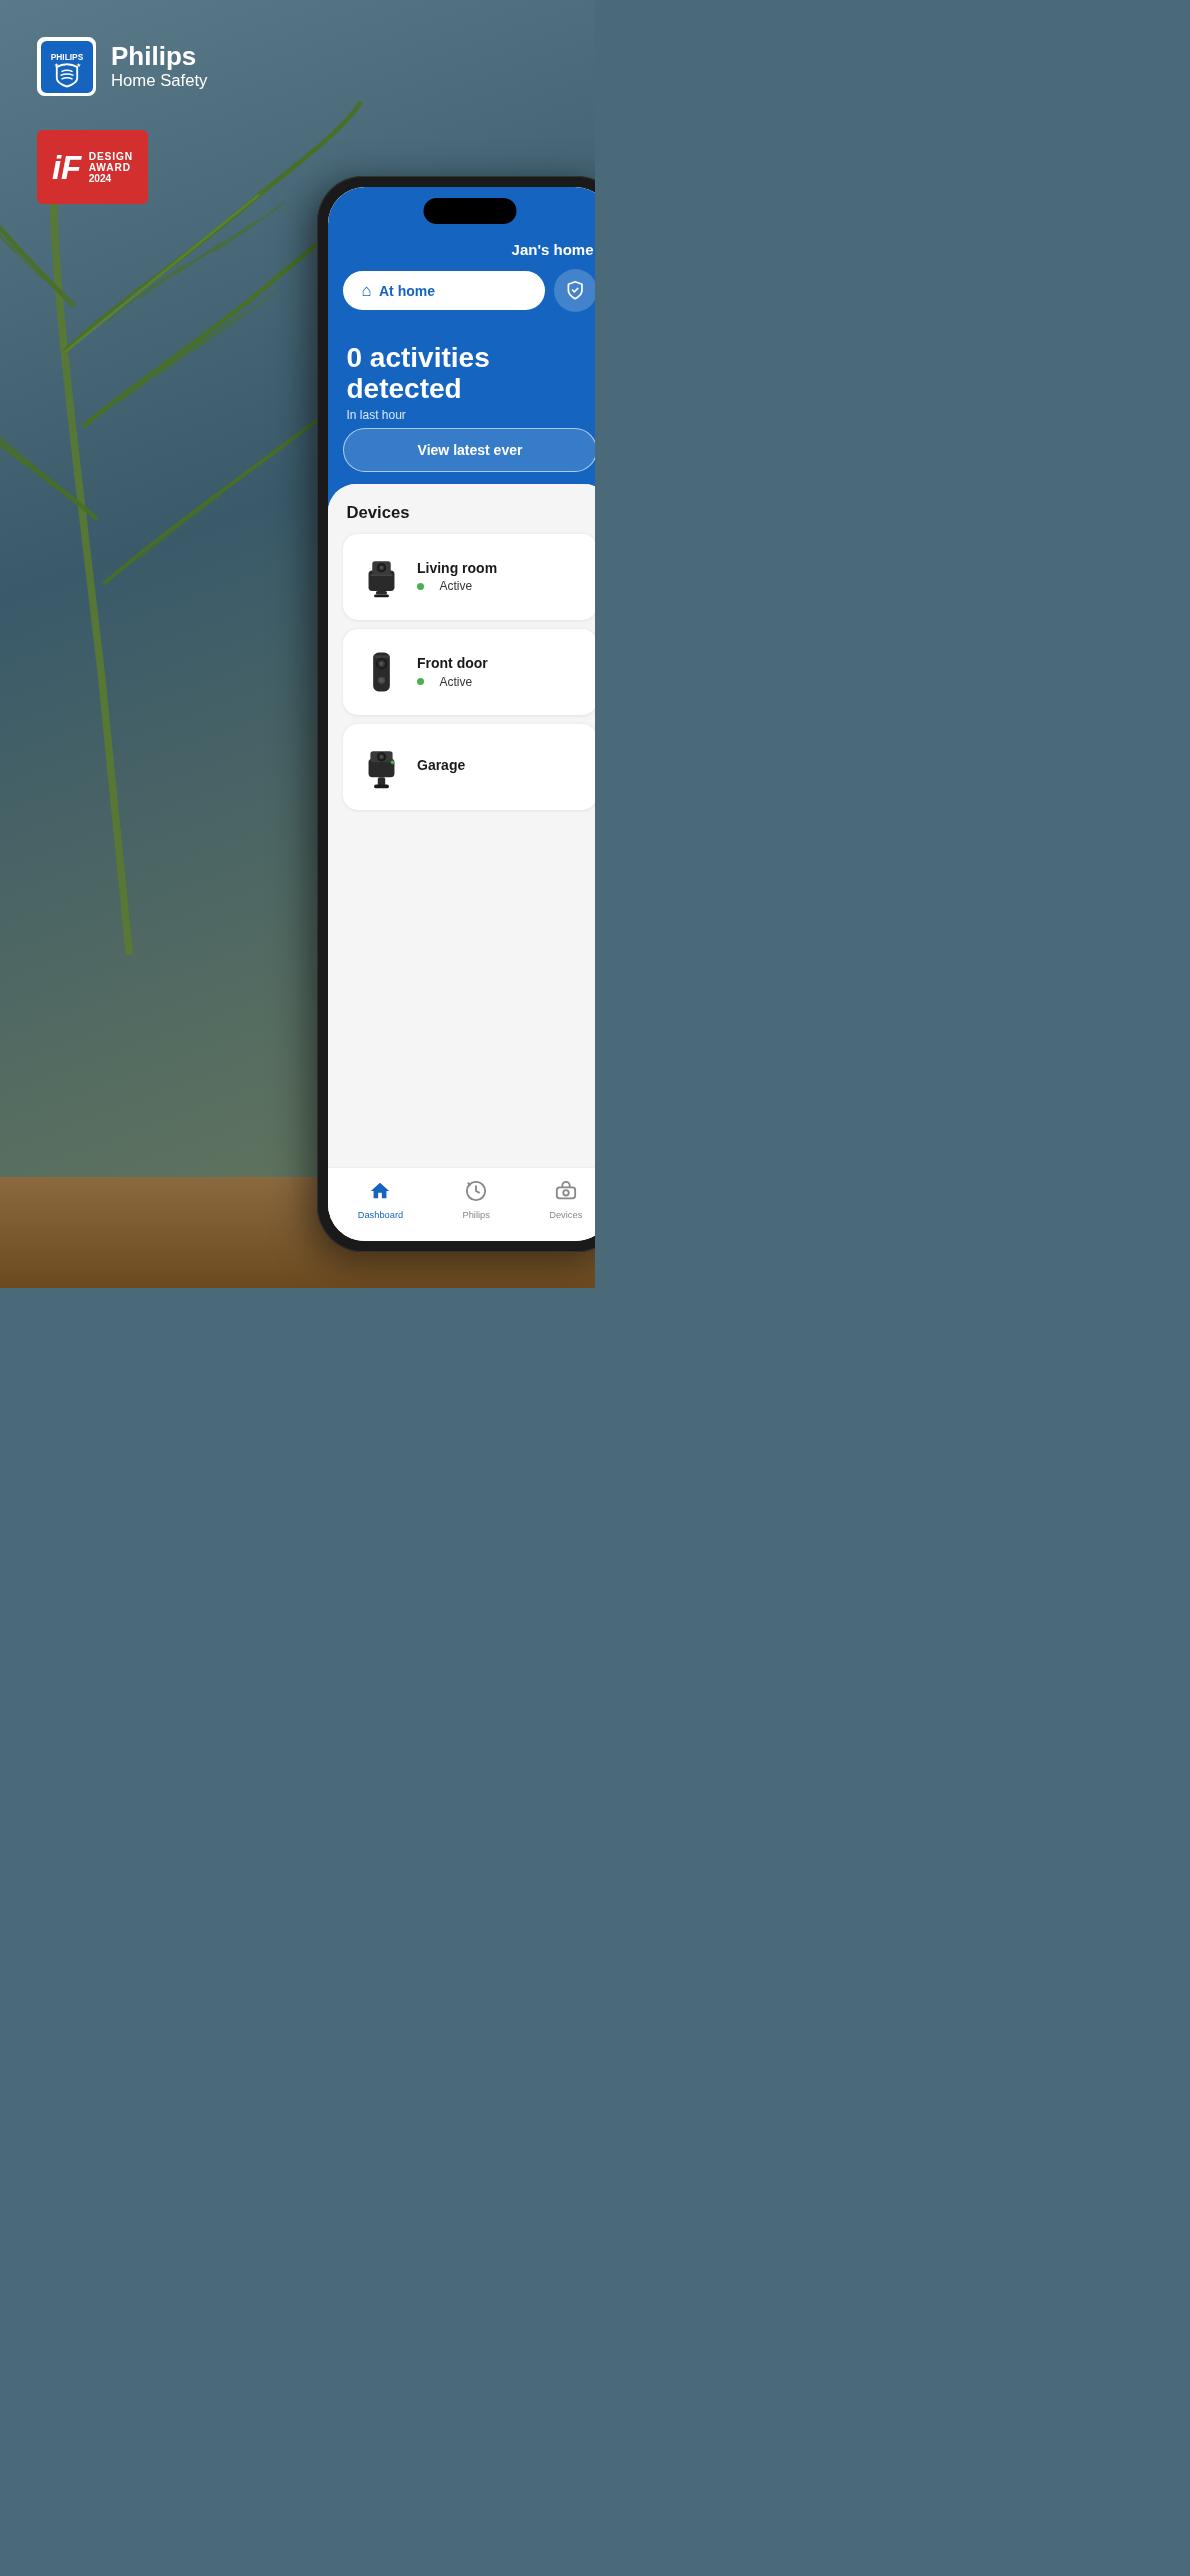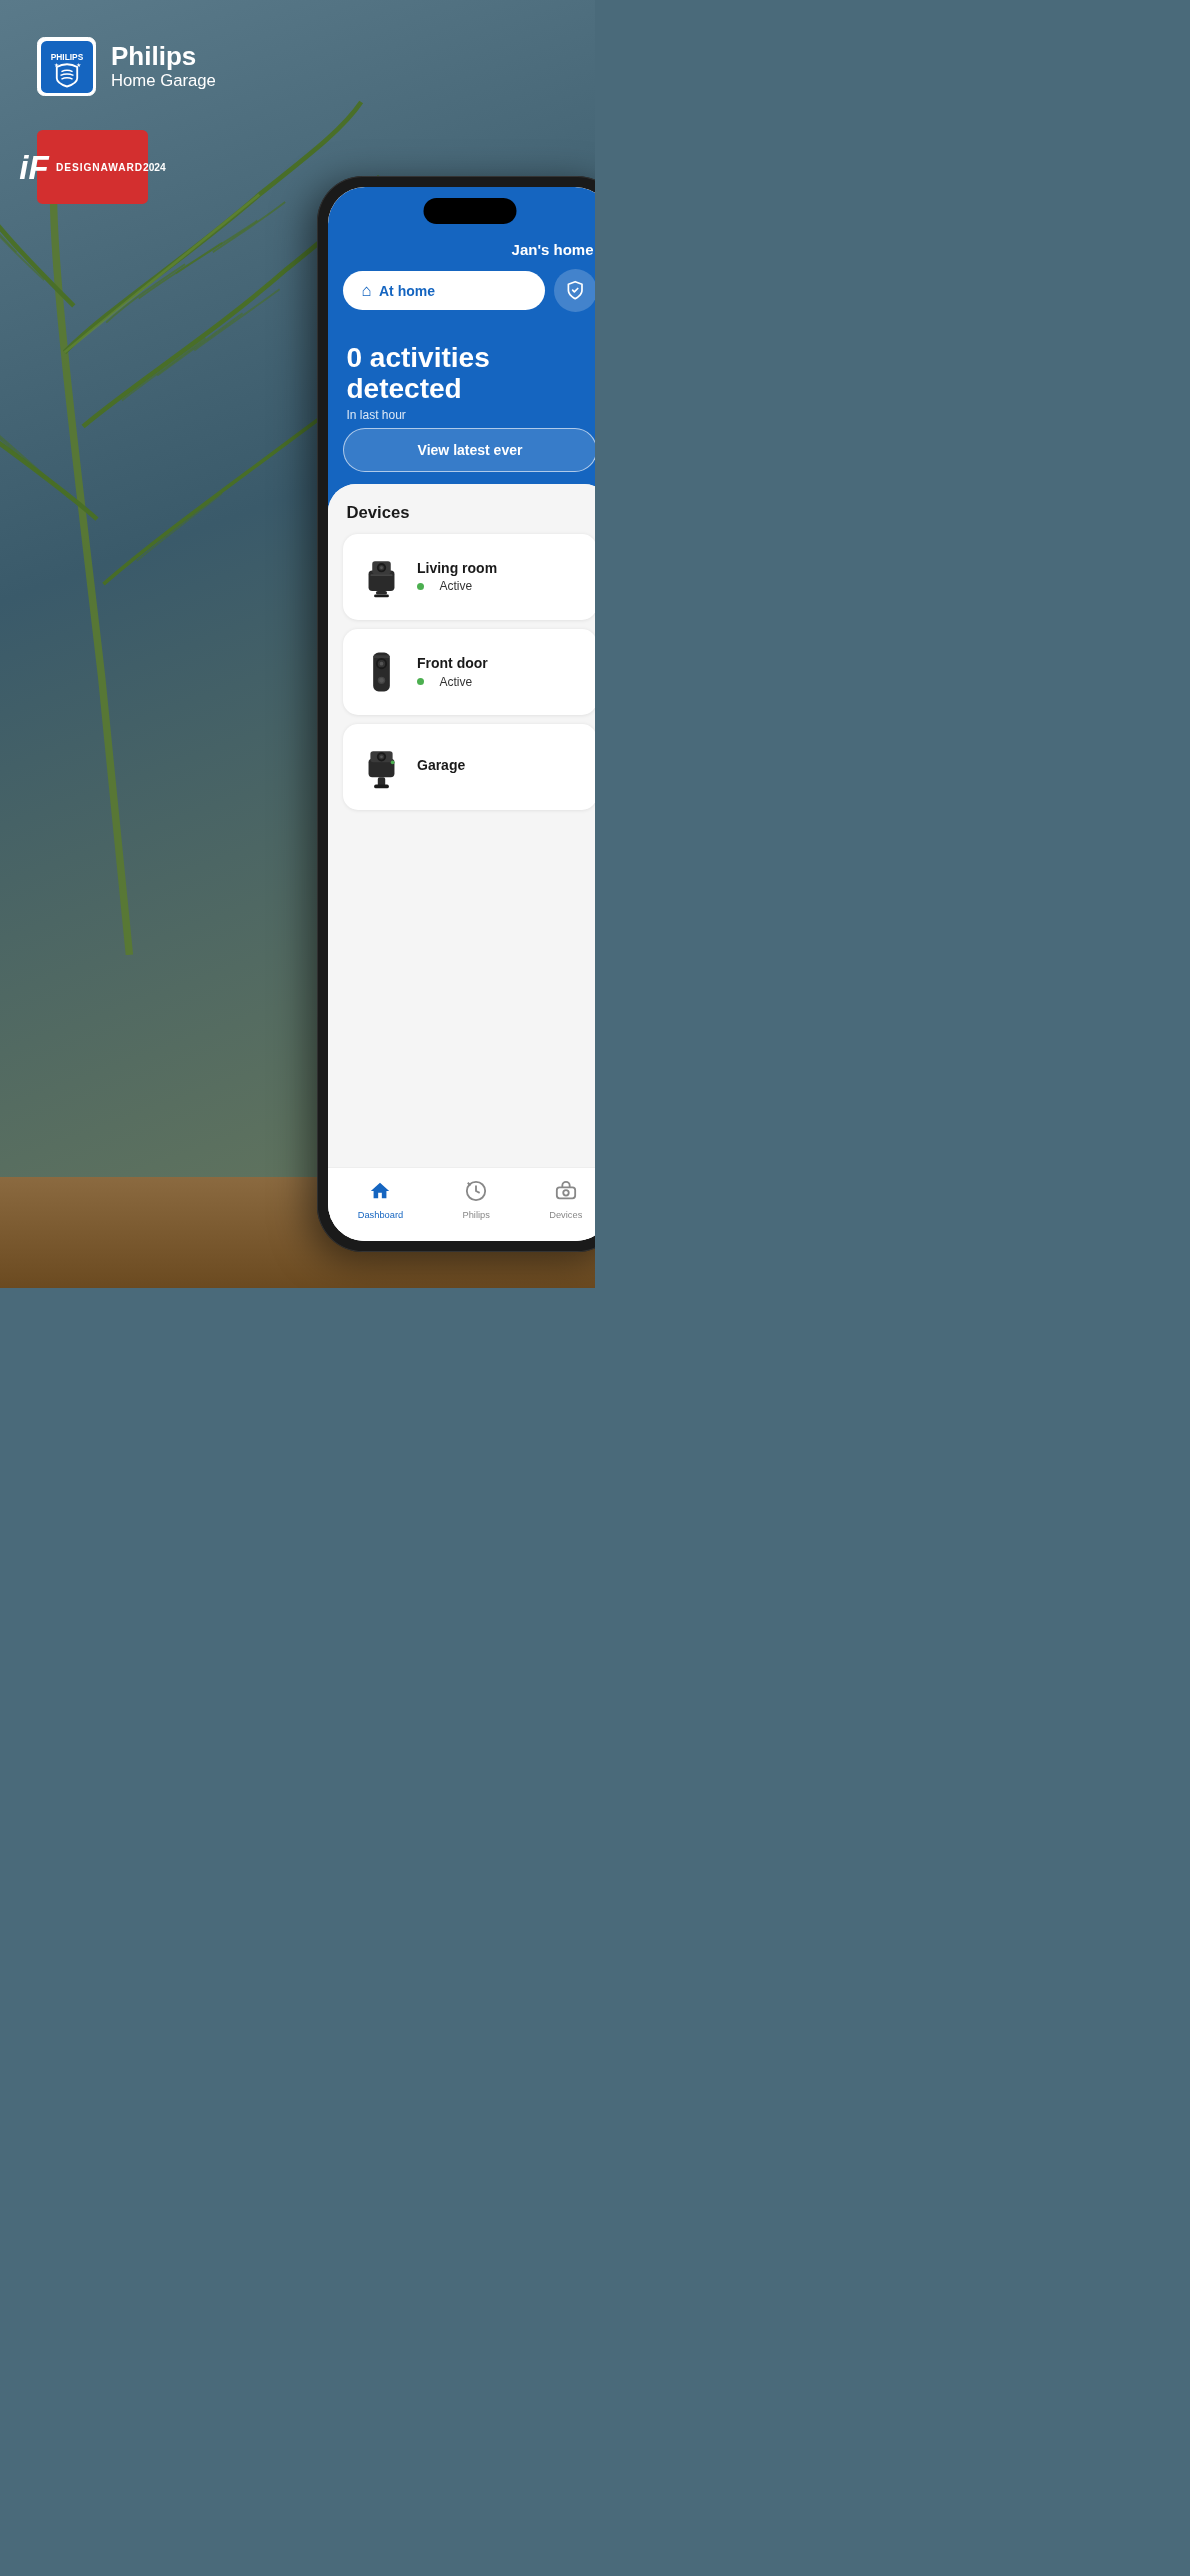--- a/index.html
+++ b/index.html
@@ -97,21 +97,21 @@
     .if-badge-letter {
       color: white;
       font-size: 33px;
       font-weight: 900;
       font-style: italic;
       line-height: 1;
     }
 
     .if-badge-text {
       display: flex;
-      flex-direction: row;
+      flex-direction: column;
       color: white;
     }
 
     .if-badge-text .design {
       font-size: 10.2px;
       font-weight: 700;
       letter-spacing: 0.9px;
     }
 
     .if-badge-text .award {
@@ -481,21 +481,21 @@
       <path d="M22,33 Q28,30 34,33" fill="none" stroke="white" stroke-width="1.5"></path>
       <path d="M21,37 Q28,34 35,37" fill="none" stroke="white" stroke-width="1.5"></path>
       <path d="M22,41 Q28,38 34,41" fill="none" stroke="white" stroke-width="1.5"></path>
 
       <text x="14" y="28" fill="white" font-size="6">★</text>
       <text x="38" y="28" fill="white" font-size="6">★</text>
     </svg>
   </div>
   <div class="brand-text">
     <span class="brand-name">Philips</span>
-    <span class="brand-sub">Home Garage</span>
+    <span class="brand-sub">Home Safety</span>
   </div>
 </div>
 
 <div class="if-award">
   <span class="if-badge-letter">iF</span>
   <div class="if-badge-text">
     <span class="design">DESIGN</span>
     <span class="award">AWARD</span>
     <span class="year">2024</span>
   </div>

